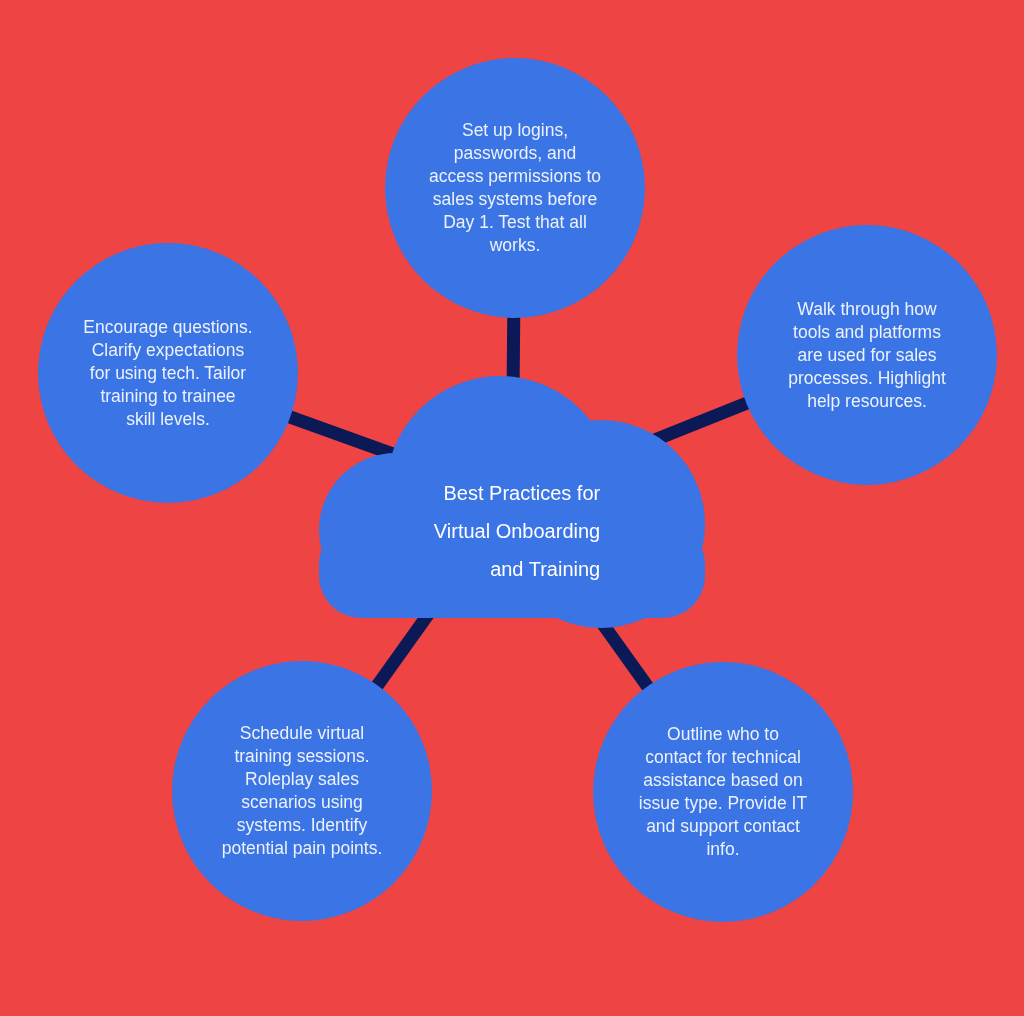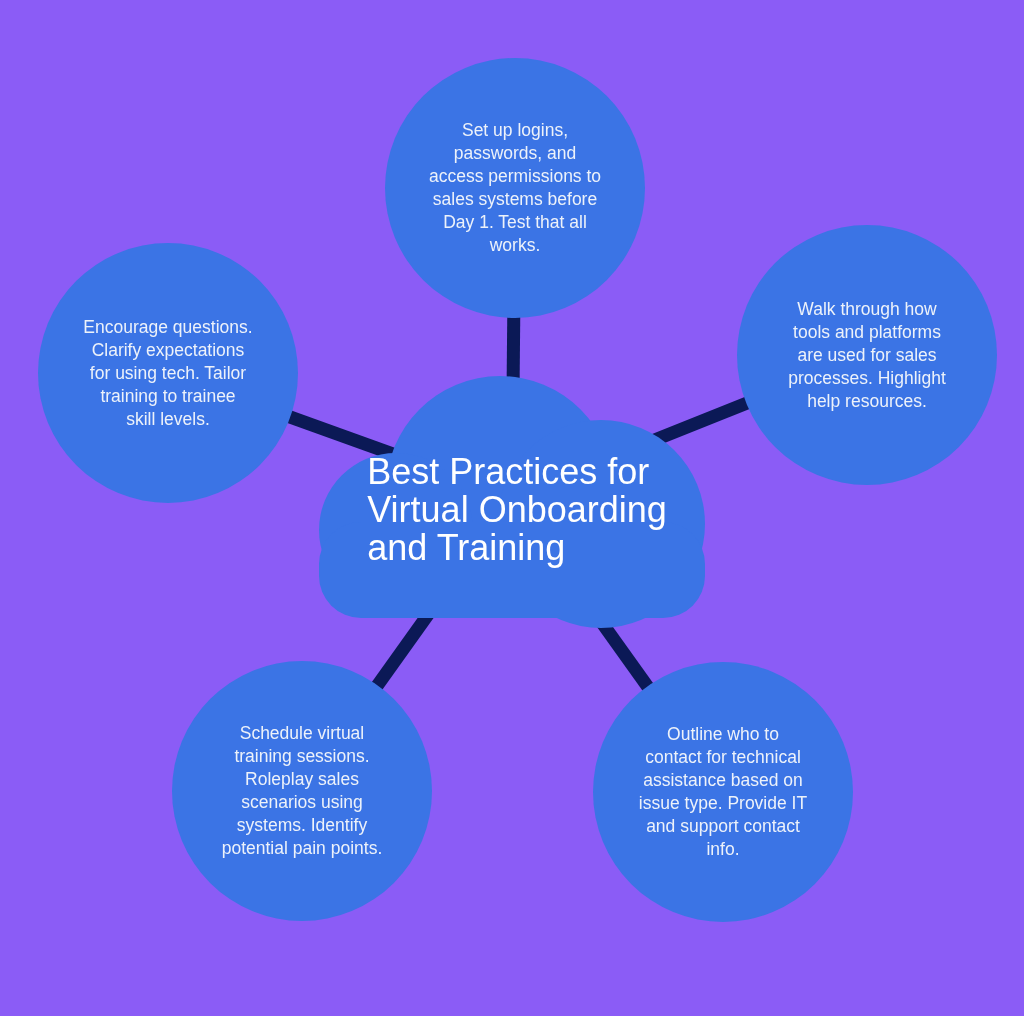--- a/index.html
+++ b/index.html
@@ -4,21 +4,21 @@
 <style>
   html, body {
     margin: 0;
     padding: 0;
     background: #ffffff;
   }
   .canvas {
     position: relative;
     width: 1024px;
     height: 1016px;
-    background: #8b5cf6;
+    background: #ef4444;
     overflow: hidden;
     font-family: "Liberation Sans", sans-serif;
   }
   .shapes {
     position: absolute;
     left: 0;
     top: 0;
     width: 1024px;
     height: 1016px;
   }
@@ -38,30 +38,30 @@
     pointer-events: none;
   }
   .node-text.pos-top          { left: 385px; top:  58px; }
   .node-text.pos-right        { left: 737px; top: 225px; }
   .node-text.pos-left         { left:  38px; top: 243px; }
   .node-text.pos-bottom-left  { left: 172px; top: 661px; }
   .node-text.pos-bottom-right { left: 593px; top: 662px; }
   .center-title {
     position: absolute;
     left: 336px;
-    top: 448px;
+    top: 469px;
     width: 362px;
     height: 124px;
     display: flex;
     align-items: center;
     justify-content: center;
-    text-align: left;
+    text-align: right;
     white-space: pre-line;
     color: #ffffff;
-    font-size: 36px;
+    font-size: 20px;
     line-height: 38px;
     font-weight: 400;
     pointer-events: none;
   }
 </style>
 </head>
 <body>
 
 <div class="canvas">
 

